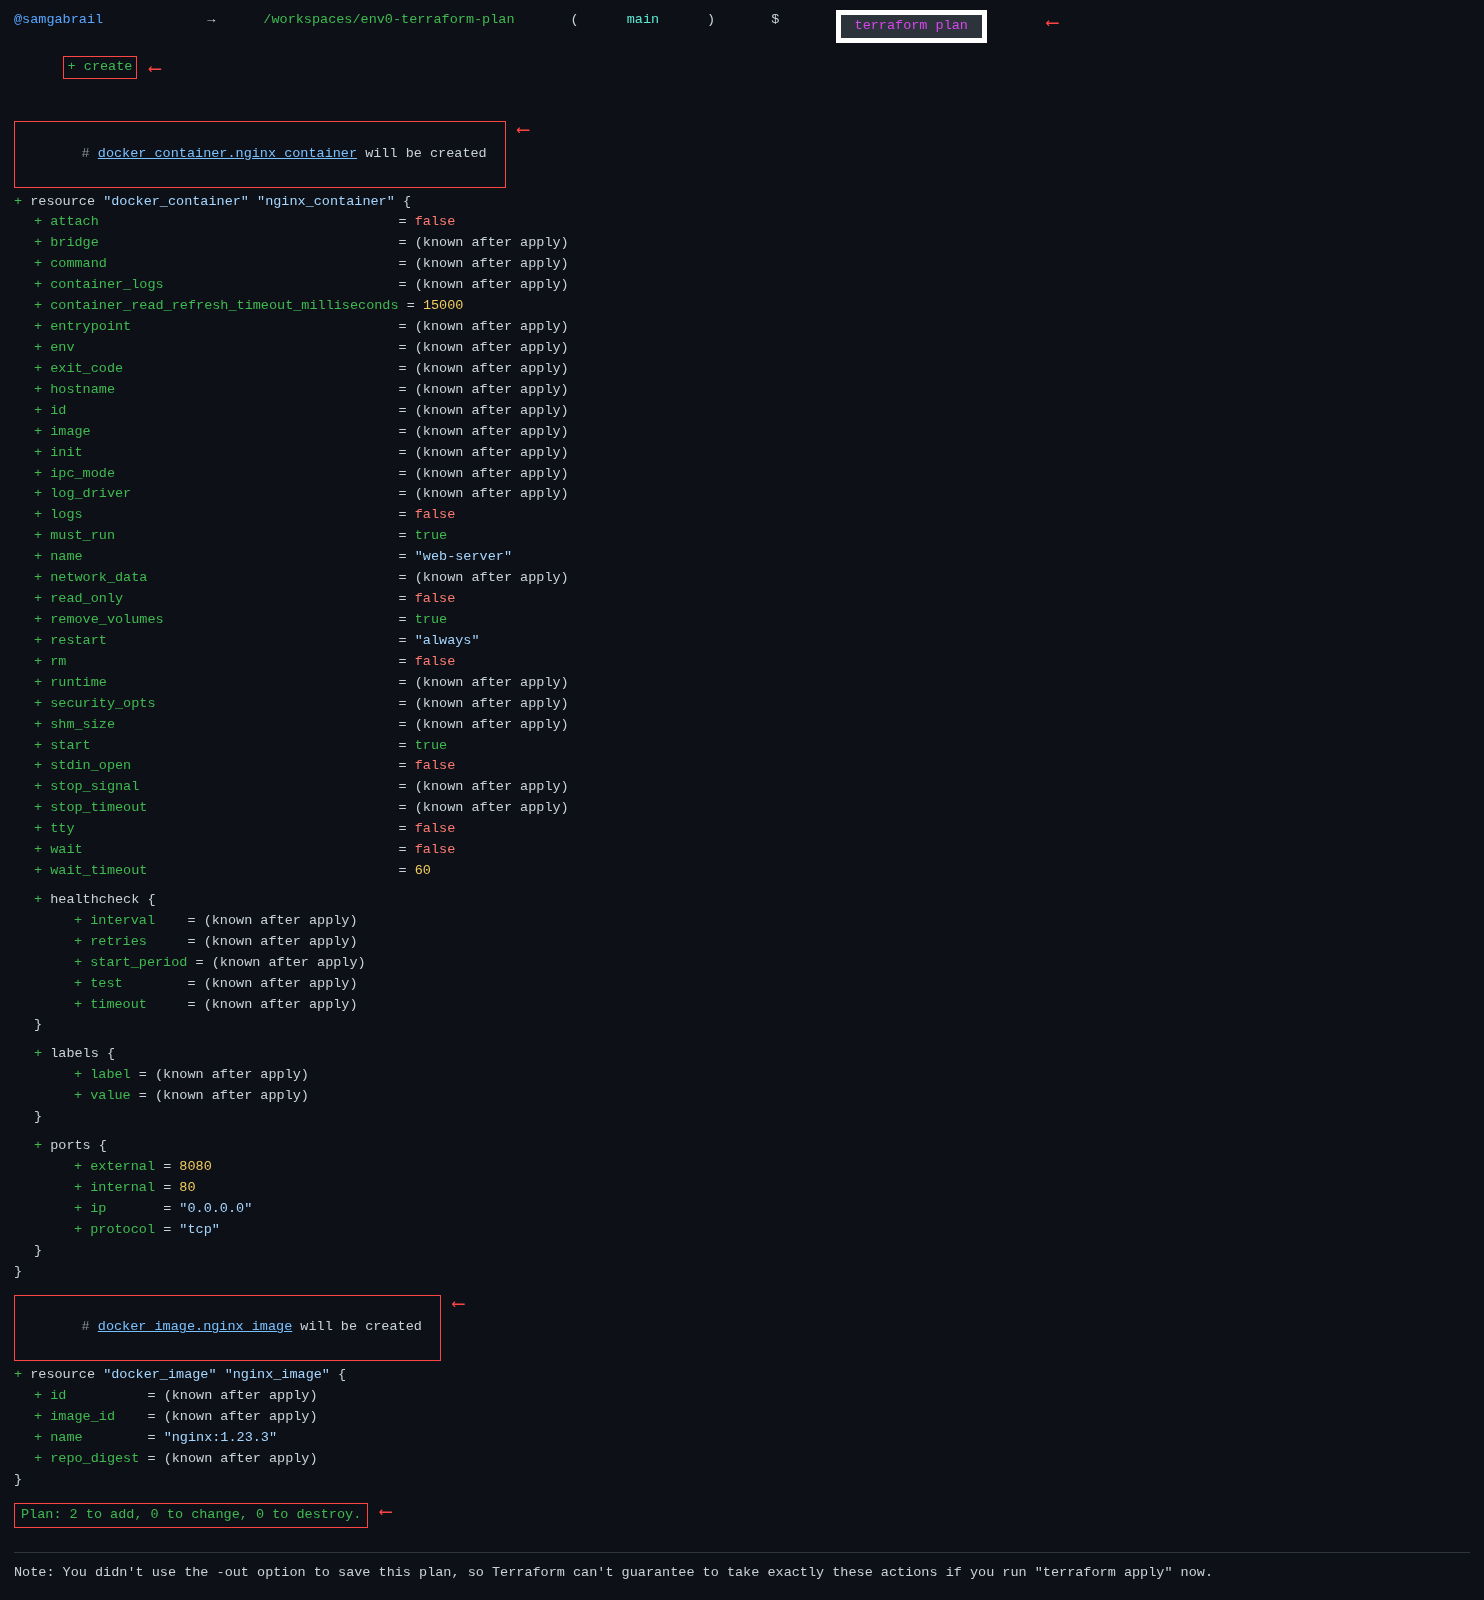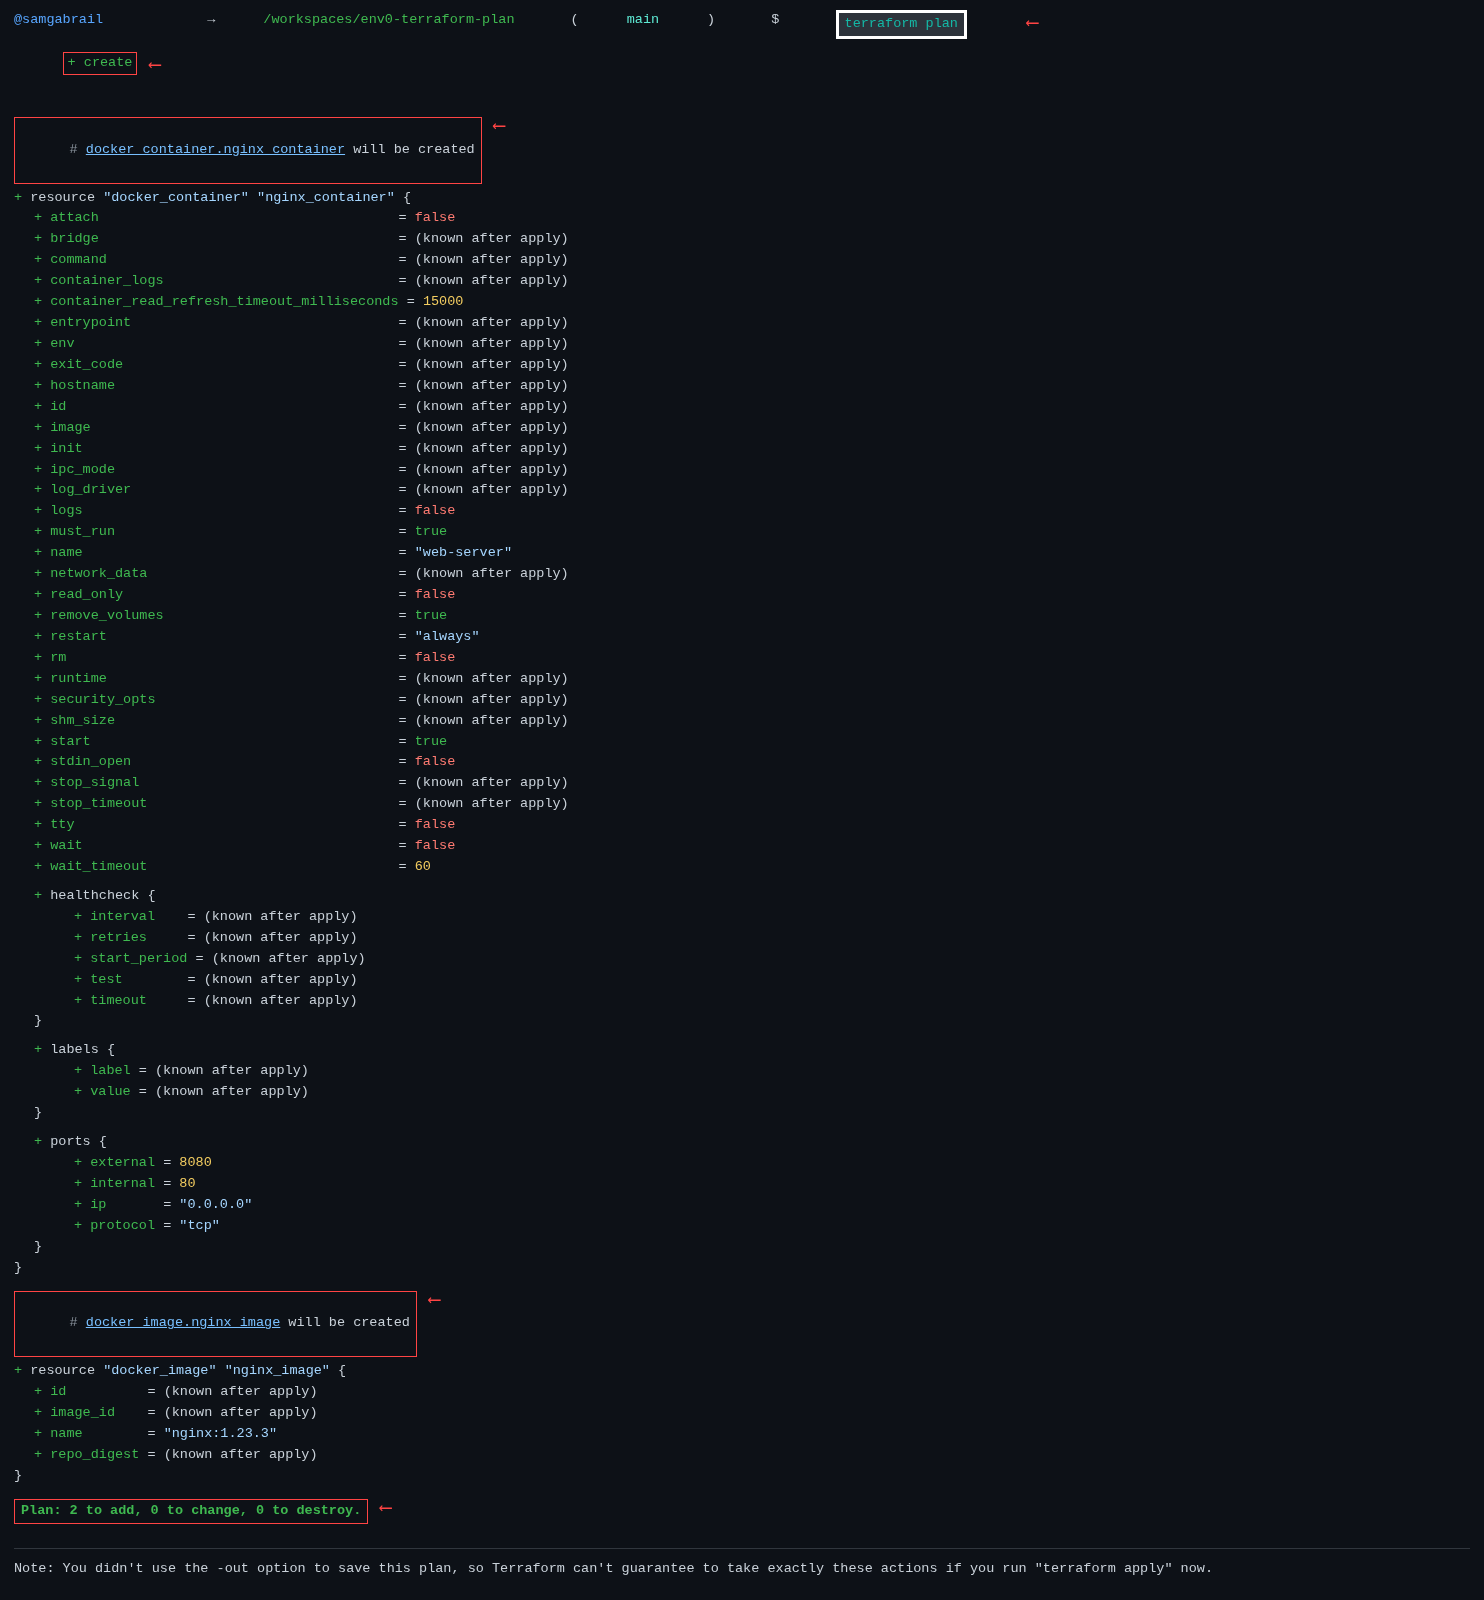--- a/index.html
+++ b/index.html
@@ -44,44 +44,44 @@
     .branch-name {
       color: #5eead4;
     }
 
     .prompt-symbol {
       color: #c9d1d9;
     }
 
     .cmd-highlight {
       background-color: #2d333b;
-      border: 3px solid #ffffff;
-      padding: 1px 6px;
-      color: #14b8a6;
+      border: 5px solid #ffffff;
+      padding: 1px 14px;
+      color: #d946ef;
     }
 
     .line {
       display: flex;
       align-items: flex-start;
       line-height: 1.55;
       white-space: pre;
     }
 
     .create-keyword {
       color: #3fb950;
       border: 1px solid #ff4444;
       padding: 0px 4px;
       display: inline;
       text-align: center;
     }
 
     .section-header {
       border: 1px solid #ff4444;
       display: inline-block;
-      padding: 1px 6px;
+      padding: 1px 18px;
       margin: 4px 0;
     }
 
     .comment-hash {
       color: #8b949e;
     }
 
     .resource-name {
       color: #79c0ff;
       text-decoration: underline;
@@ -130,21 +130,21 @@
 
     .indent2 {
       margin-left: 40px;
     }
 
     .plan-line {
       border: 1px solid #ff4444;
       display: inline-block;
       padding: 1px 6px;
       color: #3fb950;
-      font-weight: bold;
+      font-weight: normal;
       margin: 4px 0;
     }
 
     .note-section {
       margin-top: 20px;
       padding-top: 10px;
       border-top: 1px solid #30363d;
     }
 
     .section-gap {

